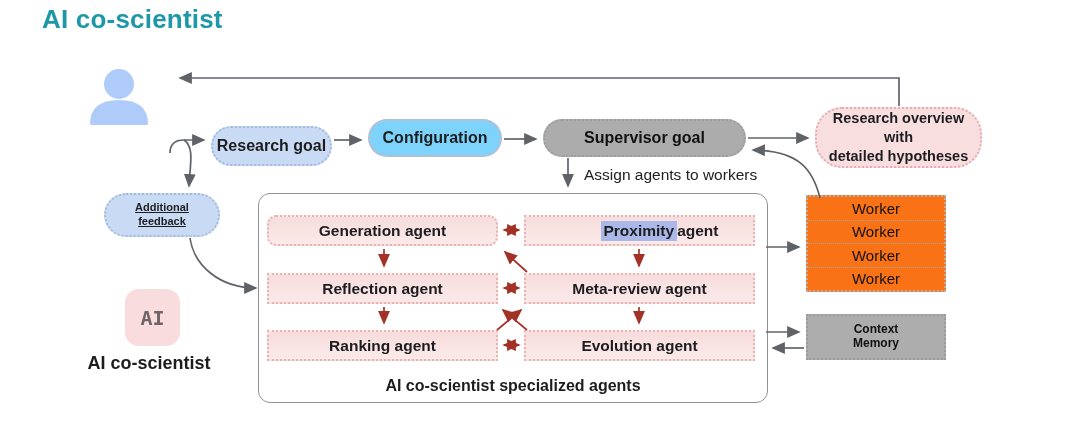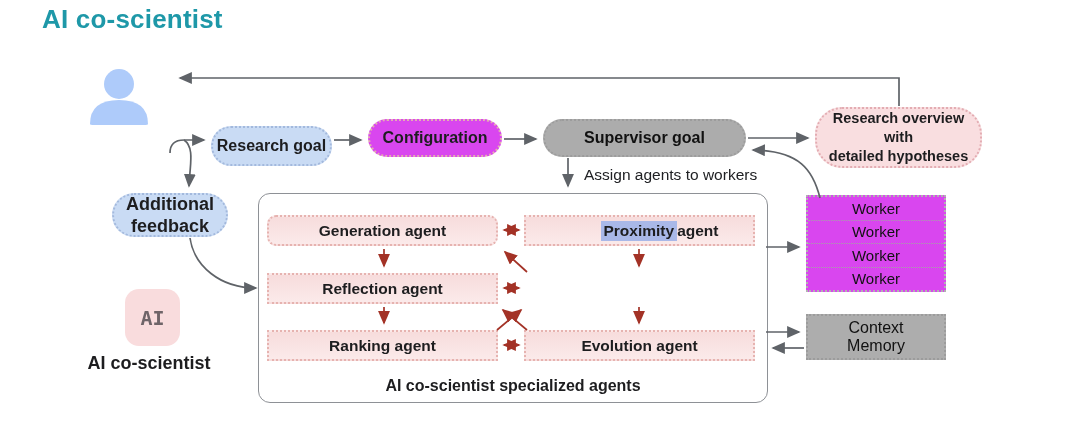--- a/index.html
+++ b/index.html
@@ -9,29 +9,29 @@
   }
   .title{
     position:absolute;left:42px;top:4px;font-size:26px;font-weight:600;
     color:#1E98A8;letter-spacing:.2px;
   }
   .box{
     position:absolute;display:flex;align-items:center;justify-content:center;
     font-weight:700;font-size:16px;text-align:center;box-sizing:border-box;border-radius:27px;
   }
   .blue{background:#C9DBF4;border:2px dotted #A3B9DD;}
-  .pink{background:#d946ef;border:2px dotted #E3ACB2;}
+  .pink{background:#7dd3fc;border:2px dotted #E3ACB2;}
   .graybox{background:#ACACAC;border:2px dotted #9C9C9C;color:#111;}
   .b-research-goal{left:211px;top:126px;width:121px;height:40px;}
   .b-configuration{left:368px;top:119px;width:134px;height:38px;}
   .b-supervisor{left:543px;top:119px;width:203px;height:38px;}
   .b-overview{left:815px;top:107px;width:167px;height:61px;flex-direction:column;
     font-size:14.5px;line-height:1.32;background:#F9DEE0;}
-  .b-feedback{left:112px;top:193px;width:116px;height:44px;flex-direction:column;
-    font-size:18px;line-height:1.25;}
+  .b-feedback{left:104px;top:193px;width:116px;height:44px;flex-direction:column;
+    font-size:11px;line-height:1.25;text-decoration:underline;}
   .assign-caption{
     position:absolute;left:584px;top:166px;font-size:15.5px;color:#202124;font-weight:400;
   }
   .container{
     position:absolute;left:258px;top:193px;width:510px;height:210px;
     border:1.5px solid #8E9196;border-radius:12px;background:#ffffff;box-sizing:border-box;
   }
   .agent{
     position:absolute;width:231px;height:31px;display:flex;align-items:center;justify-content:center;
     background:linear-gradient(180deg,#F7DCDC 0%,#FBEAEA 100%);
@@ -40,31 +40,31 @@
   .a-gen{left:267px;top:215px;border-radius:9px;} .a-prox{left:524px;top:215px;}
   .a-refl{left:267px;top:273px;} .a-meta{left:524px;top:273px;}
   .a-rank{left:267px;top:330px;} .a-evol{left:524px;top:330px;}
   .hl{background:#A9B8E8;padding:1px 3px;margin-left:40px;}
   .rest{}
   .panel-caption{
     position:absolute;left:258px;top:377px;width:510px;text-align:center;
     font-weight:700;font-size:16px;
   }
   .worker-box{
-    position:absolute;left:806px;top:195px;width:140px;height:97px;background:#d946ef;
+    position:absolute;left:806px;top:195px;width:140px;height:97px;background:#f97316;
     border:2px dotted #B2B2B2;box-sizing:border-box;display:flex;flex-direction:column;
   }
   .worker-row{
     flex:1;display:flex;align-items:center;justify-content:center;font-size:15px;color:#111;
   }
   .worker-row + .worker-row{border-top:1.5px dotted #A4A4A4;}
   .context-box{
     position:absolute;left:806px;top:314px;width:140px;height:46px;background:#ADADAD;
     border:2px dotted #9C9C9C;box-sizing:border-box;display:flex;flex-direction:column;
-    align-items:center;justify-content:center;font-weight:400;font-size:16px;line-height:1.15;color:#111;
+    align-items:center;justify-content:center;font-weight:700;font-size:12px;line-height:1.15;color:#111;
   }
   .scientist-label{
     position:absolute;left:70px;top:139px;width:98px;text-align:center;font-weight:700;font-size:17px;
   }
   .person-svg{position:absolute;left:88px;top:66px;}
   .ai-badge{
     position:absolute;left:125px;top:289px;width:55px;height:57px;background:#F9DCDD;
     border-radius:14px;display:flex;align-items:center;justify-content:center;
     font-family:"DejaVu Sans Mono",monospace;font-weight:700;font-size:20px;color:#6F6468;
   }
@@ -103,20 +103,21 @@
   <div class="assign-caption">Assign agents to workers</div>
 
   <div class="container"></div>
 
   <div class="agent a-gen">Generation agent</div>
   <div class="agent a-prox">
     <span class="hl">Proximity</span>
     <span class="rest">agent</span>
   </div>
   <div class="agent a-refl">Reflection agent</div>
+  <div class="agent a-meta">Meta-review agent</div>
   <div class="agent a-rank">Ranking agent</div>
   <div class="agent a-evol">Evolution agent</div>
 
   <div class="panel-caption">AI co-scientist specialized agents</div>
 
   <div class="worker-box">
     <div class="worker-row">Worker</div>
     <div class="worker-row">Worker</div>
     <div class="worker-row">Worker</div>
     <div class="worker-row">Worker</div>

